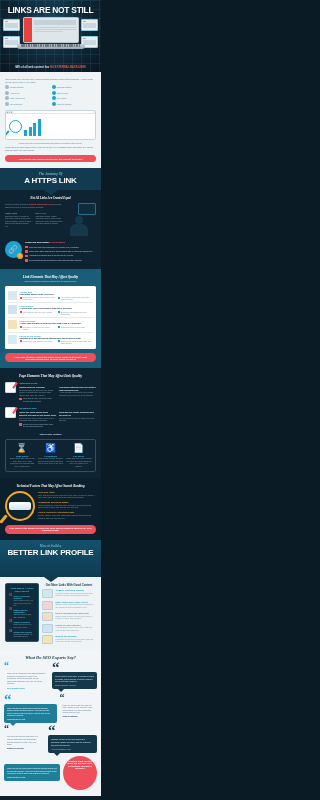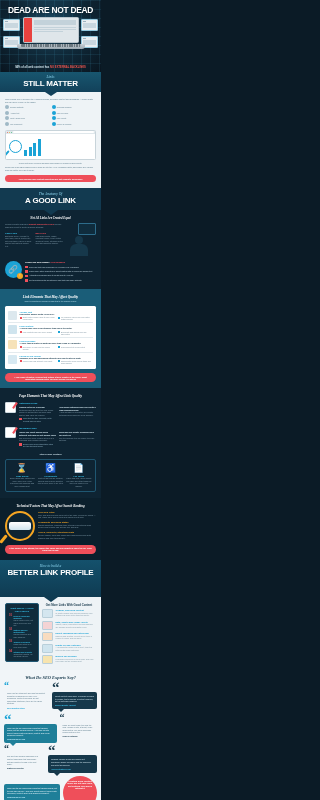--- a/index.html
+++ b/index.html
@@ -190,21 +190,21 @@
      padding:4px 3px; text-align:center; flex:0 0 auto;}
   .redcircle .rt{ font-size:2.2px; font-weight:bold; line-height:2.6px;}
 </style>
 </head>
 <body>
 
 <div class="page">
 
   <section class="hero">
     <div class="grid"></div>
-    <h1>DEAD ARE NOT DEAD</h1>
+    <h1>LINKS ARE NOT STILL</h1>
     <div class="thumb t1">
         <div class="bar"></div>
         <div class="img"></div>
       </div>
     <div class="thumb t2">
         <div class="bar"></div>
         <div class="img"></div>
       </div>
     <div class="thumb t3">
         <div class="bar"></div>
@@ -226,24 +226,20 @@
       </div>
       <div class="base">
           <div class="kbd"></div>
         </div>
     </div>
     <div class="herofoot">
       <span>94% of all web content has </span><b>NO EXTERNAL BACKLINKS</b>
     </div>
   </section>
 
-  <section class="band-blue">
-    <div class="script">Links</div>
-    <div class="bigtitle">STILL MATTER</div>
-  </section>
 
   <section class="sec sec-light">
     <div class="row2">
       <div style="flex:1">
         <div class="txt cbody" style="color:#5d7d8e">Links remain one of Google's top 3 ranking signals, alongside content and RankBrain. A single quality link can move a page up the SERP.</div>
         <div class="bullets">
           <div class="bullet">
               <span class="dot"></span>
               <span>Domain authority</span>
             </div>
@@ -297,21 +293,21 @@
       </div>
     </div>
 
     <div class="txt" style="color:#5d7d8e;margin-top:2px;text-align:center">Pages with more referring domains rank higher in organic search results.</div>
     <div class="txt" style="color:#5d7d8e;margin-top:2px">Nearly half of all SEO leaders believe links are still the #1 or #2 ranking factor, and nearly 2 in 3 agree links will matter for years to come.</div>
     <div class="pill">Link building and content marketing are not separate disciplines</div>
   </section>
 
   <section class="chev">
     <div class="script">The Anatomy Of</div>
-    <div class="bigtitle">A GOOD LINK</div>
+    <div class="bigtitle">A HTTPS LINK</div>
   </section>
 
   <section class="sec sec-dark">
     <div class="script" style="font-size:3px;color:#fff;font-weight:bold;margin-bottom:3px">Not All Links Are Created Equal</div>
     <div style="display:flex;gap:3px">
       <div style="flex:1">
         <div class="txt" style="color:#7e98a7">
           <span>Google's quality guidelines </span><b style="color:#ef4f5a">prohibit manipulative links</b><span> and link schemes meant to inflate rankings artificially.</span>
         </div>
         <div class="cols">

